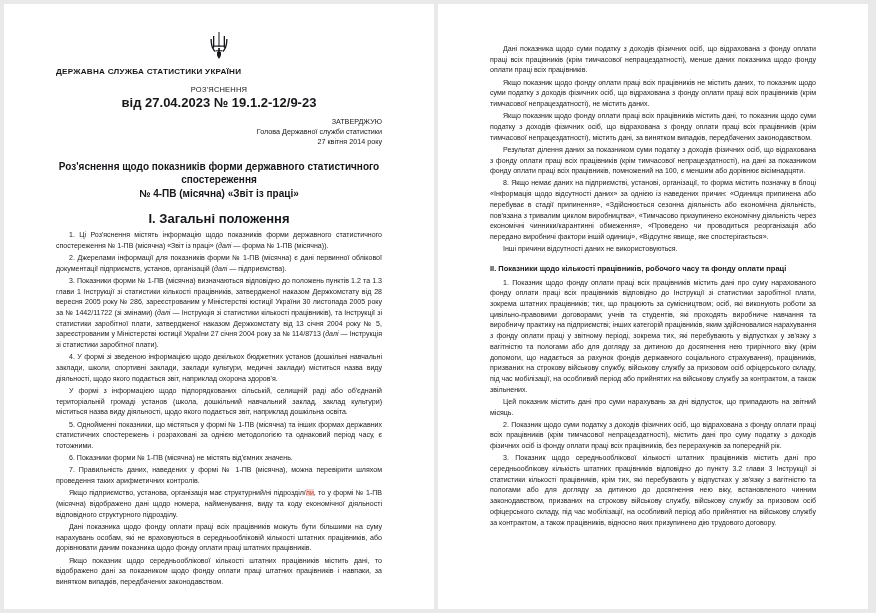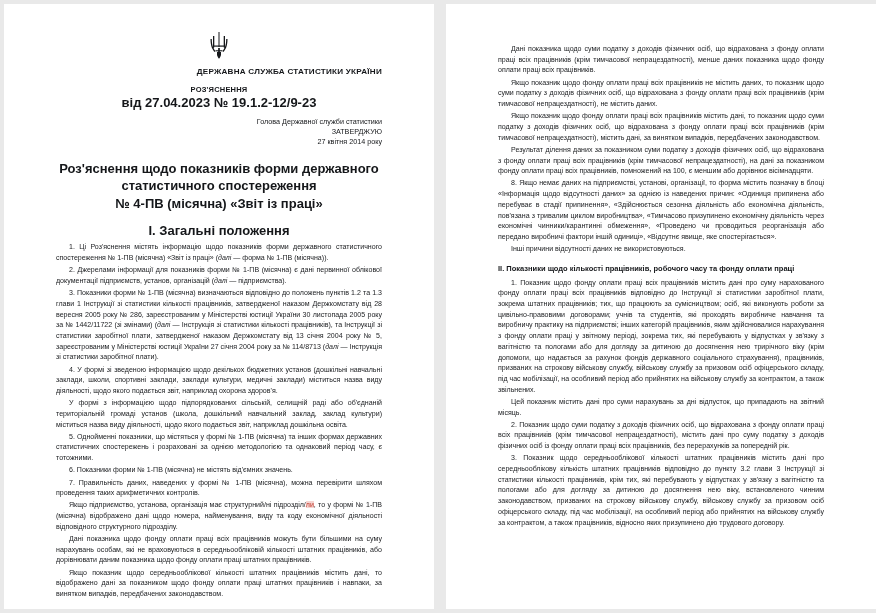--- a/index.html
+++ b/index.html
@@ -28,21 +28,21 @@
     background: #ffffff;
     width: 430px;
     height: 605px;
     box-sizing: border-box;
     position: relative;
     overflow: hidden;
     flex: 0 0 auto;
   }
 
   #page-1 { margin: 4px 0 0 4px; }
-  #page-2 { margin: 4px 0 0 12px; padding-left: 10px; }
+  #page-2 { margin: 4px 0 0 4px; padding-left: 10px; }
 
   .page-inner {
     position: absolute;
     left: 52px;
     right: 52px;
     top: 0;
     bottom: 0;
   }
 
   #page-1 .page-inner { top: 26px; }
@@ -52,32 +52,32 @@
   .emblem-wrap {
     text-align: center;
     margin: 0 0 7px 0;
     height: 30px;
     line-height: 30px;
   }
   .emblem-wrap svg { display: inline-block; vertical-align: middle; }
 
   
   .org-title {
-    text-align: right;
+    text-align: left;
     font-size: 8.1px;
     font-weight: bold;
     letter-spacing: .25px;
     color: #15171a;
     margin: 0 0 9px 0;
   }
 
   .doc-kind {
     text-align: center;
     font-size: 7.5px;
-    font-weight: bold;
+    font-weight: normal;
     color: #15171a;
     letter-spacing: .2px;
     margin: 0 0 1px 0;
   }
 
   .doc-number {
     text-align: center;
     font-size: 13px;
     font-weight: bold;
     color: #15171a;
@@ -100,21 +100,21 @@
   .approval .rule {
     display: inline-block;
     width: 66px;
     border-bottom: 1px solid #15171a;
     vertical-align: 2px;
     margin-right: 5px;
   }
 
   .main-title {
     text-align: center;
-    font-size: 13px;
+    font-size: 10px;
     font-weight: bold;
     color: #15171a;
     line-height: 1.35;
     margin: 0 0 11px 0;
   }
 
   .section-heading {
     text-align: center;
     font-size: 13px;
     font-weight: bold;
@@ -173,22 +173,22 @@
           </g>
         </svg>
       </div>
 
       <div class="org-title">ДЕРЖАВНА СЛУЖБА СТАТИСТИКИ УКРАЇНИ</div>
 
       <div class="doc-kind">РОЗ'ЯСНЕННЯ</div>
       <div class="doc-number">від 27.04.2023 № 19.1.2-12/9-23</div>
 
       <div class="approval">
+        <span class="word">ЗАТВЕРДЖУЮ</span>
         <span class="word">Голова Державної служби статистики</span>
-        <span class="word">ЗАТВЕРДЖУЮ</span>
         <span class="word">27 квітня 2014 року</span>
       </div>
 
       <div class="main-title">
         <span>Роз'яснення щодо показників форми державного статистичного спостереження</span><br>
         <span>№ 4-ПВ (місячна) «Звіт із праці»</span>
       </div>
 
       <div class="section-heading">I. Загальні положення</div>
 

